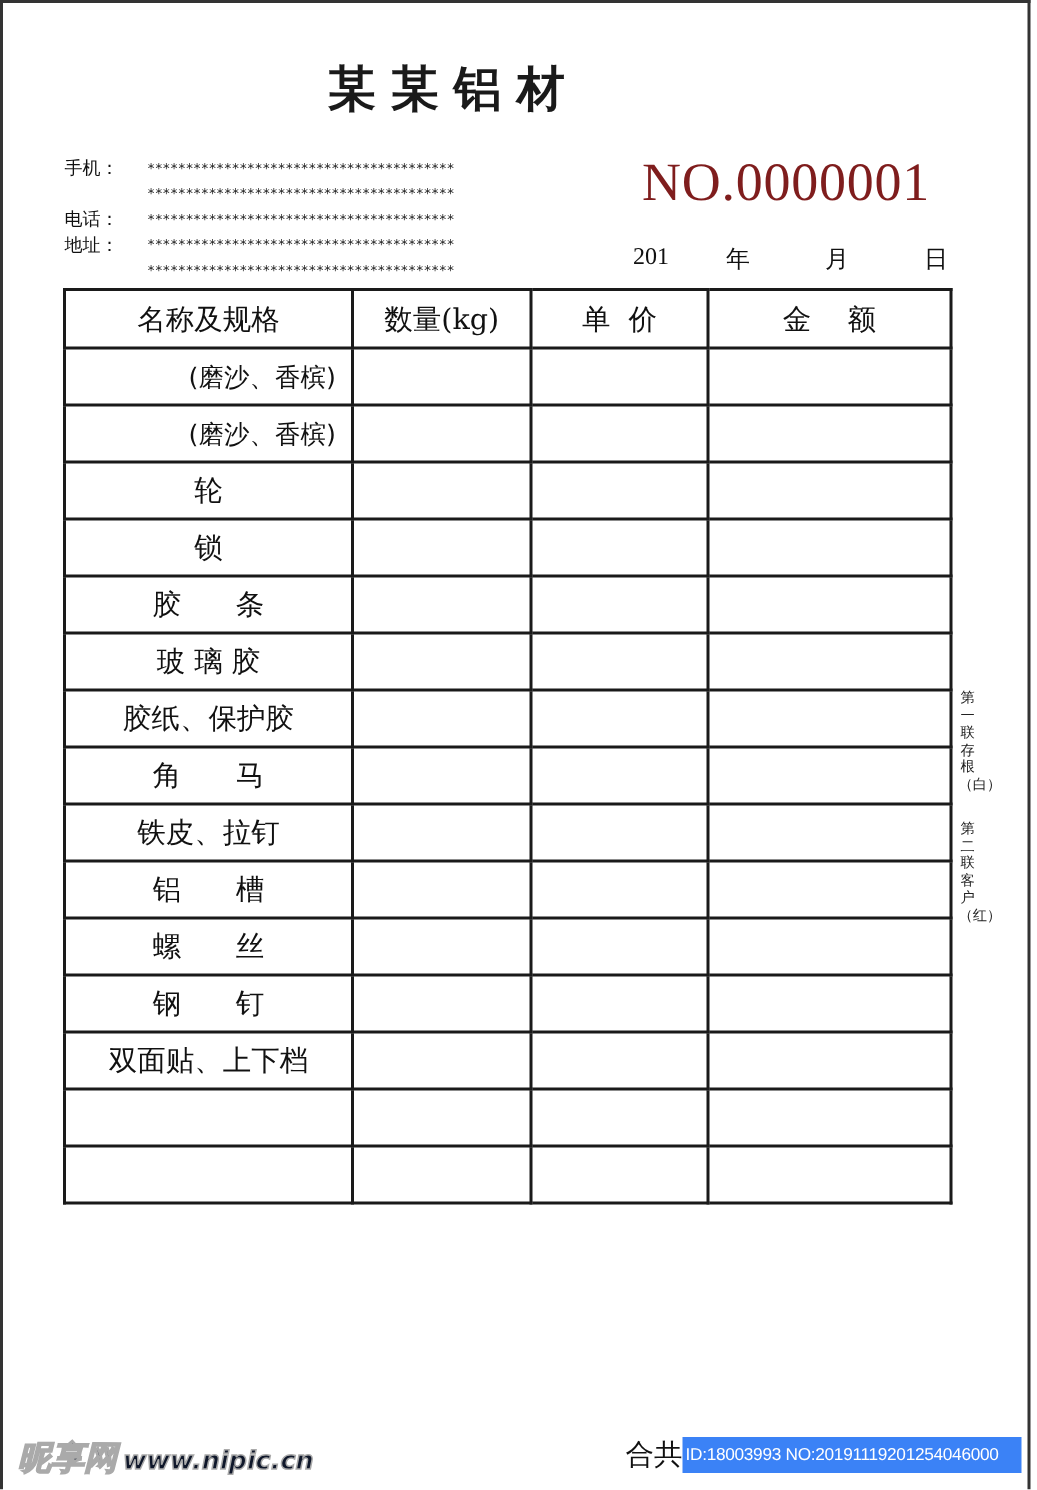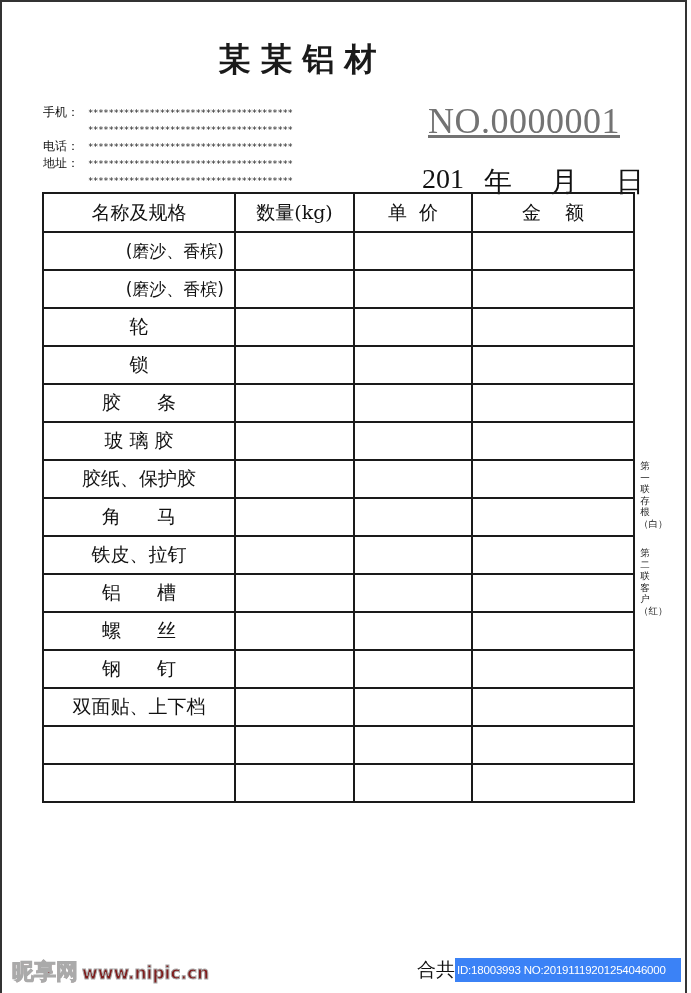--- a/index.html
+++ b/index.html
@@ -12,30 +12,30 @@
     .frame {
       position: absolute; left: 0; top: 0; width: 687px; height: 993px;
       border-top: 2px solid #333; border-left: 2px solid #333; border-right: 2px solid #333;
       box-sizing: border-box;
     }
     .title {
       position: absolute; left: 0; top: 38px; width: 605px; text-align: center;
       font-size: 32px; font-weight: bold; letter-spacing: 10px; color: #1a1a1a;
     }
     .info { position: absolute; left: 43px; top: 104px; font-size: 11.5px; line-height: 17px; }
-    .info .row { display: flex; height: 17px; }
+    .info .row { display: flex; height: 17px; gap: 10px; }
     .info .lbl { width: 45px; font-size: 12px; }
     .info .stars { font-family: "DejaVu Sans Mono", monospace; font-size: 9px; letter-spacing: -0.3px; color: #222; padding-top: 1px; }
     .serial {
       position: absolute; left: 428px; top: 100px;
-      font-family: "Liberation Serif", serif; font-size: 36px; color: #737373; letter-spacing: 0.5px; text-decoration: underline;
+      font-family: "Liberation Serif", serif; font-size: 36px; color: #7f1d1d; letter-spacing: 0.5px;
     }
     .date {
       position: absolute; left: 422px; top: 163px; width: 214px; height: 26px;
-      font-family: "Liberation Serif", serif; font-size: 28px;
+      font-family: "Liberation Serif", serif; font-size: 16px;
     }
     .date span { position: absolute; top: 0; }
     table.grid {
       position: absolute; left: 42px; top: 192px; width: 591px;
       border-collapse: collapse; table-layout: fixed;
     }
     table.grid td, table.grid th {
       border: 2.5px solid #1a1a1a; height: 36px; padding: 0;
       text-align: center; font-weight: normal; font-size: 19px;
       font-family: "DejaVu Serif", serif;
@@ -53,21 +53,21 @@
       position: absolute; left: 417px; top: 957px; font-size: 19px; color: #111;
     }
     .id-overlay {
       position: absolute; left: 455px; top: 958px; width: 226px; height: 24px;
       background: #3b82f6; color: #fff; font-size: 11.5px; line-height: 24px;
       font-family: "Liberation Sans", sans-serif; padding-left: 2px; box-sizing: border-box;
       letter-spacing: -0.2px;
     }
     .watermark {
       position: absolute; left: 12px; top: 957px; font-size: 22px; font-weight: bold;
-      color: #7f1d1d; -webkit-text-stroke: 1px #aaa; letter-spacing: 0px;
+      color: #0f172a; -webkit-text-stroke: 1px #aaa; font-style: italic; letter-spacing: 0px;
     }
     .watermark .url { font-size: 17px; margin-left: 4px; }
   </style>
 </head>
 <body>
 
 <div class="frame"></div>
 
 <div class="title">某某铝材</div>
 

